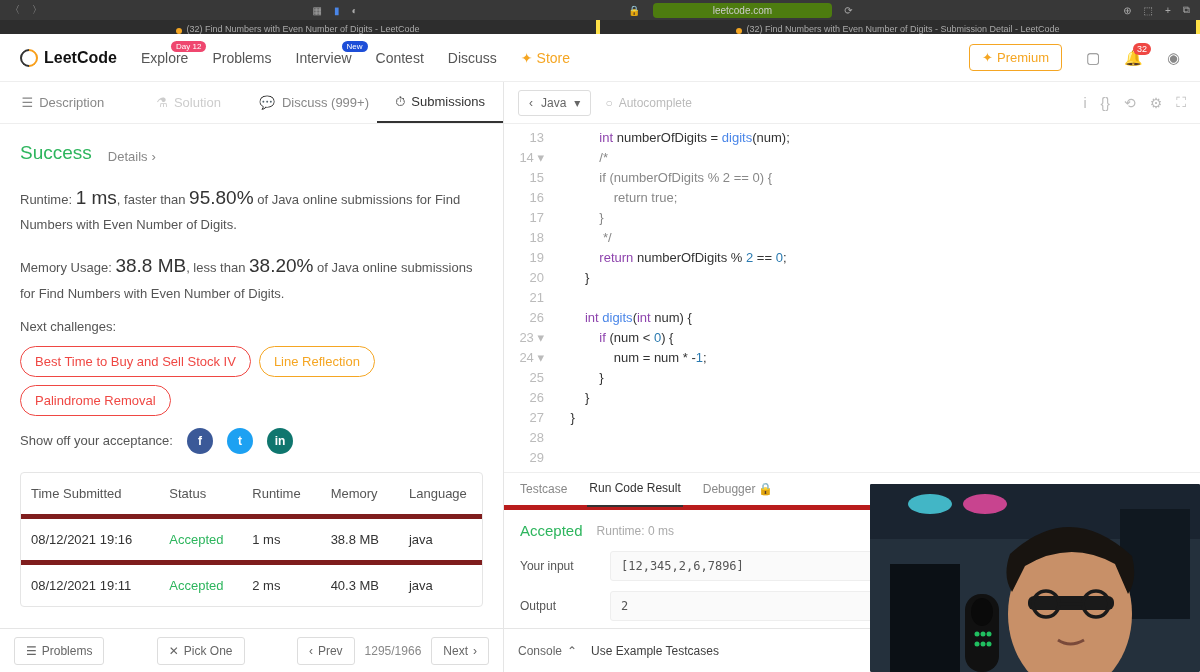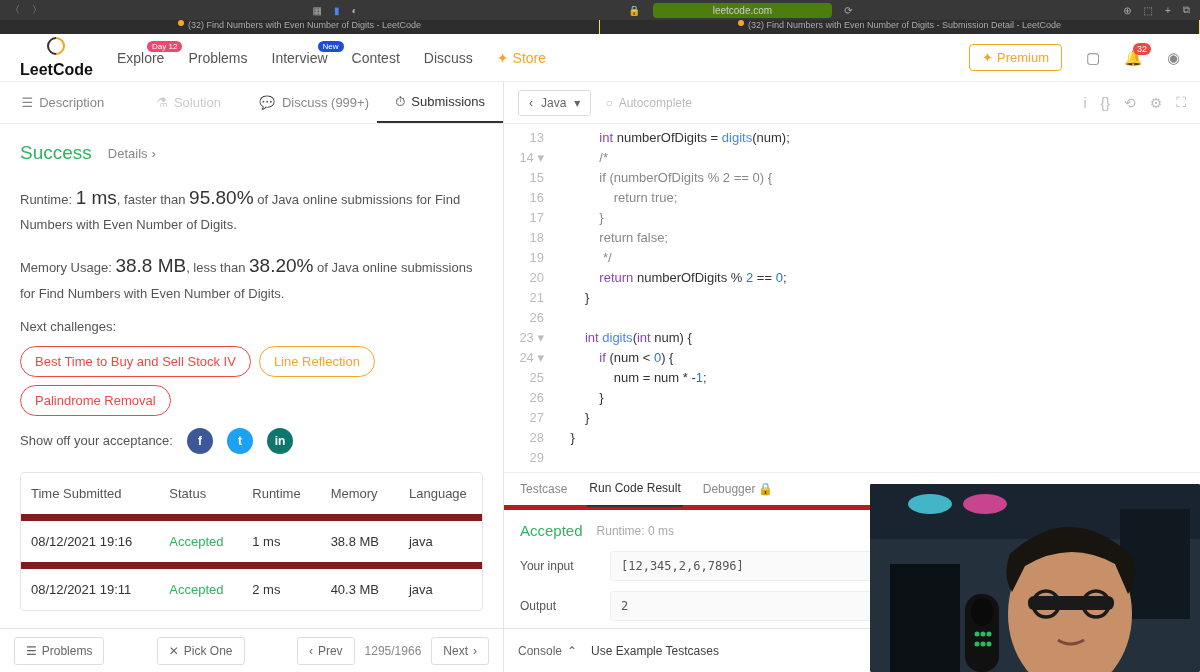--- a/index.html
+++ b/index.html
@@ -1,60 +1,60 @@
 <!DOCTYPE html>
 <html><head>
 <meta charset="utf-8">
 <style>
 * { margin: 0; padding: 0; box-sizing: border-box; font-family: -apple-system, BlinkMacSystemFont, "Segoe UI", Helvetica, Arial, sans-serif; }
 body { background: #fff; color: #333; font-size: 13px; overflow: hidden; }
 .browser-chrome { background: #383838; height: 20px; display: flex; align-items: center; padding: 0 10px; gap: 12px; color: #aaa; font-size: 10px; }
 .browser-chrome .spacer { flex: 1; }
 .browser-chrome .urlbar { background: #4d7c0f; padding: 2px 60px; border-radius: 4px; font-size: 10px; color: #ccc; }
 .browser-tabs { background: #2d2d2d; height: 14px; display: flex; color: #aaa; font-size: 9px; }
-.browser-tabs .tab { flex: 1; display: flex; align-items: flex-start; justify-content: center; gap: 4px; border-right: 1px solid #fde047; padding: 0 8px; white-space: nowrap; overflow: hidden; }
+.browser-tabs .tab { flex: 1; display: flex; align-items: flex-end; justify-content: center; gap: 4px; border-right: 4px solid #fde047; padding: 0 8px; white-space: nowrap; overflow: hidden; }
 .browser-tabs .tab .dot { width: 6px; height: 6px; border-radius: 50%; background: #f5a623; flex-shrink: 0; }
 
 .topnav { height: 48px; display: flex; align-items: center; padding: 0 20px; border-bottom: 1px solid #eee; gap: 24px; }
-.logo { display: flex; align-items: center; gap: 6px; font-weight: 600; font-size: 16px; color: #111; flex-direction: column; }
+.logo { display: flex; align-items: center; gap: 6px; font-weight: 600; font-size: 16px; color: #111; }
 .logo-icon { width: 18px; height: 18px; border: 2px solid #f89f1b; border-radius: 50%; border-left-color: #333; border-top-color: #333; transform: rotate(-45deg); }
 .nav-item { color: #555; font-size: 14px; position: relative; cursor: pointer; }
 .badge-red { position: absolute; top: -9px; right: -18px; background: #ef476f; color: #fff; font-size: 8px; padding: 1px 5px; border-radius: 8px; }
 .badge-new { position: absolute; top: -9px; right: -16px; background: #1d4ed8; color: #fff; font-size: 8px; padding: 1px 5px; border-radius: 8px; }
 .nav-store { color: #f5a623; display: flex; align-items: center; gap: 4px; }
 .topnav .spacer { flex: 1; }
 .premium-btn { border: 1px solid #f5a623; color: #f5a623; padding: 5px 12px; border-radius: 4px; display: flex; align-items: center; gap: 4px; font-size: 13px; }
 .top-icon { color: #888; font-size: 15px; position: relative; }
 .notif-badge { position: absolute; top: -6px; right: -8px; background: #ef4743; color: #fff; font-size: 9px; padding: 1px 4px; border-radius: 8px; }
 
 .main { display: flex; height: calc(672px - 20px - 14px - 48px); }
 .left-pane { width: 42%; border-right: 1px solid #e5e5e5; display: flex; flex-direction: column; }
 .right-pane { width: 58%; display: flex; flex-direction: column; }
 
 .lp-tabs { display: flex; height: 42px; border-bottom: 1px solid #eee; }
 .lp-tab { flex: 1; display: flex; align-items: center; justify-content: center; gap: 6px; color: #888; font-size: 13px; cursor: pointer; }
 .lp-tab.active { color: #333; border-bottom: 2px solid #333; }
 .lp-tab.disabled { color: #ccc; }
 
 .lp-body { padding: 18px 20px; overflow-y: auto; flex: 1; }
-.success-row { display: flex; align-items: center; gap: 16px; margin-bottom: 18px; }
+.success-row { display: flex; align-items: flex-end; gap: 16px; margin-bottom: 18px; }
 .success-label { color: #2db55d; font-size: 19px; font-weight: 500; }
 .details-link { color: #888; font-size: 13px; display: flex; align-items: center; gap: 4px; }
 .metric-text { color: #555; font-size: 13px; line-height: 1.7; margin-bottom: 14px; }
 .metric-big { font-size: 19px; color: #333; }
 .nc-label { color: #555; font-size: 13px; margin: 8px 0 12px; }
 .pill-row { display: flex; flex-wrap: wrap; gap: 8px; margin-bottom: 12px; }
 .pill { padding: 7px 14px; border-radius: 18px; font-size: 13px; border: 1px solid; }
 .pill.hard { color: #ef4743; border-color: #ef4743; }
 .pill.med { color: #f5a623; border-color: #f5a623; }
 .share-row { display: flex; align-items: center; gap: 14px; margin: 12px 0 18px; color: #555; font-size: 13px; }
 .share-icon { width: 26px; height: 26px; border-radius: 50%; display: flex; align-items: center; justify-content: center; color: #fff; font-size: 12px; font-weight: bold; }
 
 .sub-table { width: 100%; border: 1px solid #e5e5e5; border-radius: 4px; }
-.sub-table .row { display: flex; border-bottom: 7px solid #7f1d1d; }
+.sub-table .row { display: flex; border-bottom: 5px solid #7f1d1d; }
 .sub-table .row:last-child { border-bottom: none; }
 .sub-table .cell { padding: 13px 10px; font-size: 13px; }
 .sub-table .hdr .cell { font-weight: 500; color: #555; }
 .sub-table .c1 { width: 30%; }
 .sub-table .c2 { width: 18%; }
 .sub-table .c3 { width: 17%; }
 .sub-table .c4 { width: 17%; }
 .sub-table .c5 { width: 18%; }
 .status-accepted { color: #2db55d; }
 
@@ -301,21 +301,20 @@
           <div class="ln">27</div>
           <div class="ln">28</div>
           <div class="ln">29</div>
         </div>
       <div class="code-lines" id="codelines">
           <div class="cl">            <span class="ty">int</span> numberOfDigits = <span class="fn">digits</span>(num);</div>
           <div class="cl"><span class="cm">            /*</span></div>
           <div class="cl"><span class="cm">            if (numberOfDigits % 2 == 0) {</span></div>
           <div class="cl"><span class="cm">                return true;</span></div>
           <div class="cl"><span class="cm">            }</span></div>
-          <div class="cl"><span class="cm">            return false;</span></div>
           <div class="cl"><span class="cm">             */</span></div>
           <div class="cl">            <span class="ty">return</span> numberOfDigits % <span class="nm">2</span> == <span class="nm">0</span>;</div>
           <div class="cl">        }</div>
           <div class="cl"></div>
           <div class="cl">        <span class="ty">int</span> <span class="fn">digits</span>(<span class="ty">int</span> num) {</div>
           <div class="cl">            <span class="ty">if</span> (num &lt; <span class="nm">0</span>) {</div>
           <div class="cl">                num = num * -<span class="nm">1</span>;</div>
           <div class="cl">            }</div>
           <div class="cl">        }</div>
           <div class="cl">    }</div>

